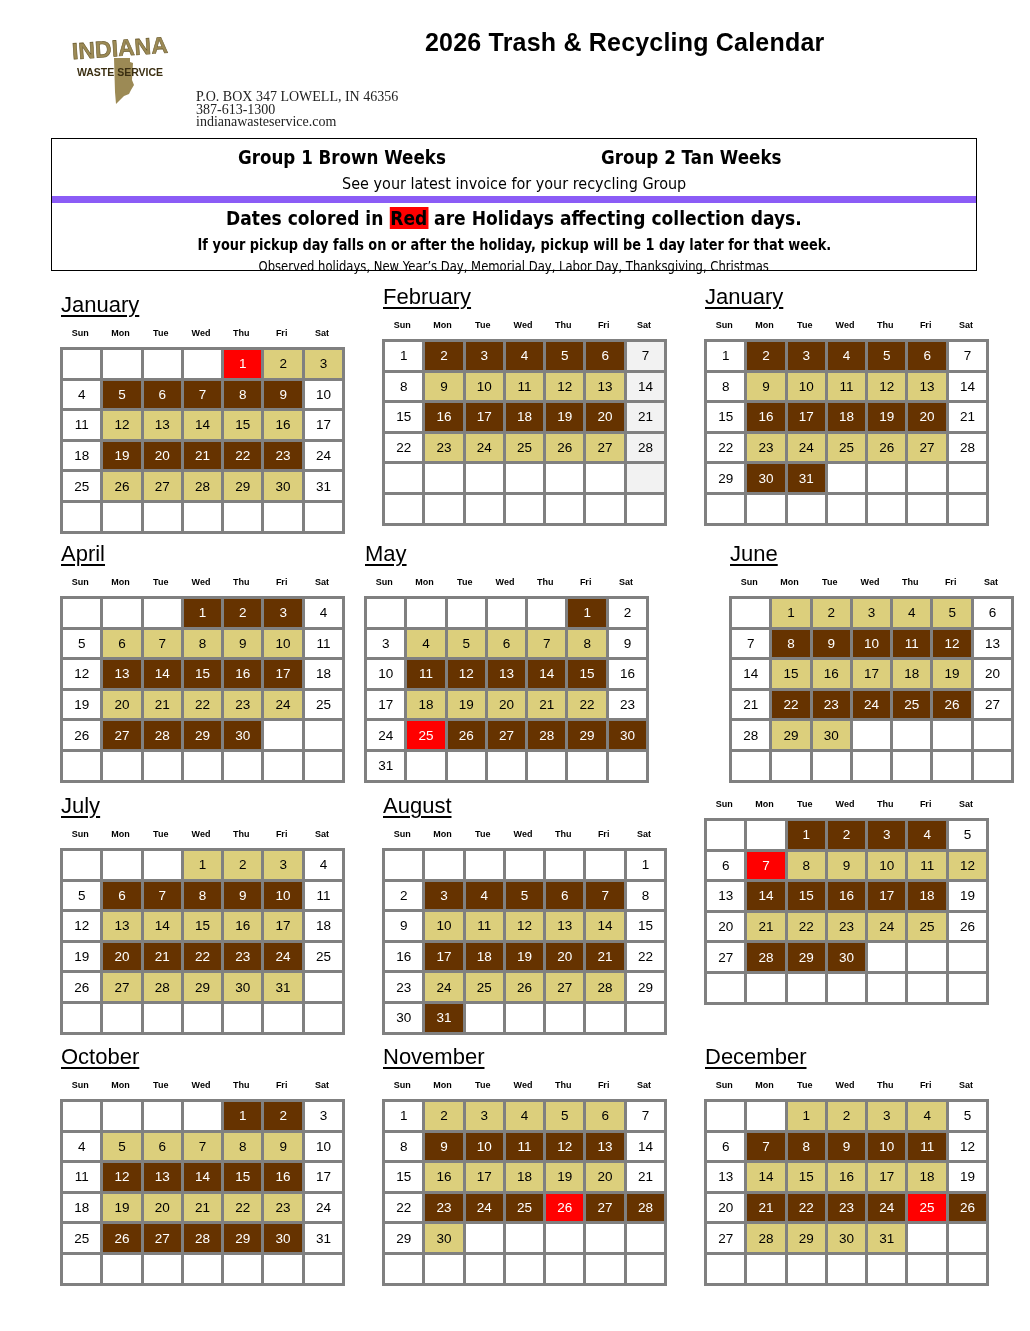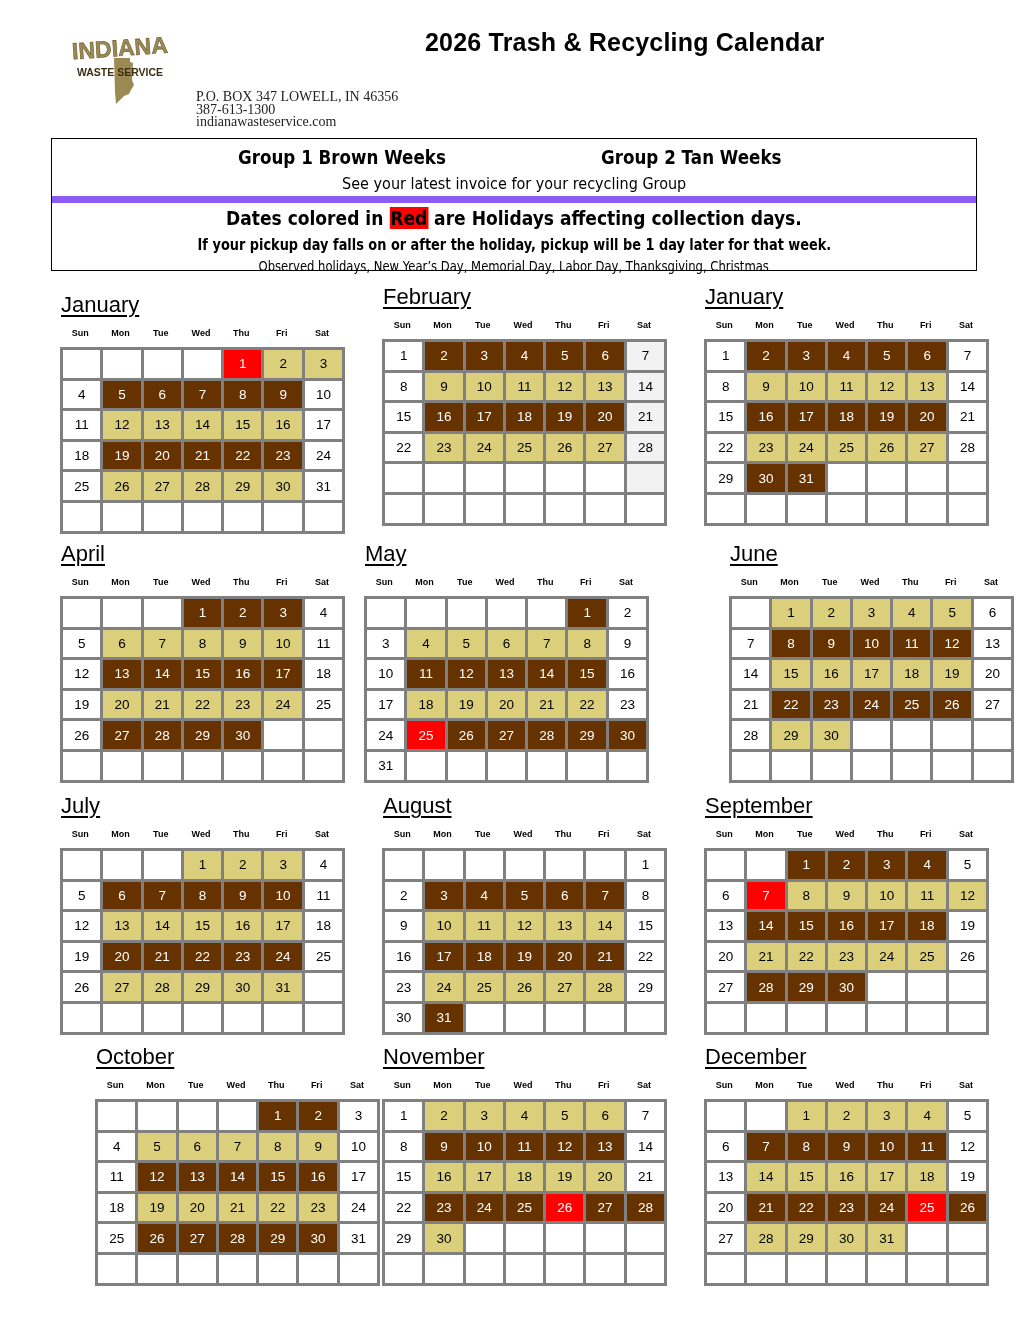--- a/index.html
+++ b/index.html
@@ -510,21 +510,20 @@
         <div class="cell">30</div>
         <div class="cell brown">31</div>
         <div class="cell"></div>
         <div class="cell"></div>
         <div class="cell"></div>
         <div class="cell"></div>
         <div class="cell"></div>
       </div>
     </div>
     <div class="month" style="left: 704px; top: 793px;">
-      <div class="month-name">September</div>
       <div class="dow">
         <div>Sun</div>
         <div>Mon</div>
         <div>Tue</div>
         <div>Wed</div>
         <div>Thu</div>
         <div>Fri</div>
         <div>Sat</div>
       </div>
       <div class="grid">
@@ -565,21 +564,21 @@
         <div class="cell"></div>
         <div class="cell"></div>
         <div class="cell"></div>
         <div class="cell"></div>
         <div class="cell"></div>
         <div class="cell"></div>
         <div class="cell"></div>
         <div class="cell"></div>
       </div>
     </div>
-    <div class="month" style="left: 60px; top: 1044px; margin-left: 35px;">
+    <div class="month" style="left: 60px; top: 1044px;">
       <div class="month-name">October</div>
       <div class="dow">
         <div>Sun</div>
         <div>Mon</div>
         <div>Tue</div>
         <div>Wed</div>
         <div>Thu</div>
         <div>Fri</div>
         <div>Sat</div>
       </div>

